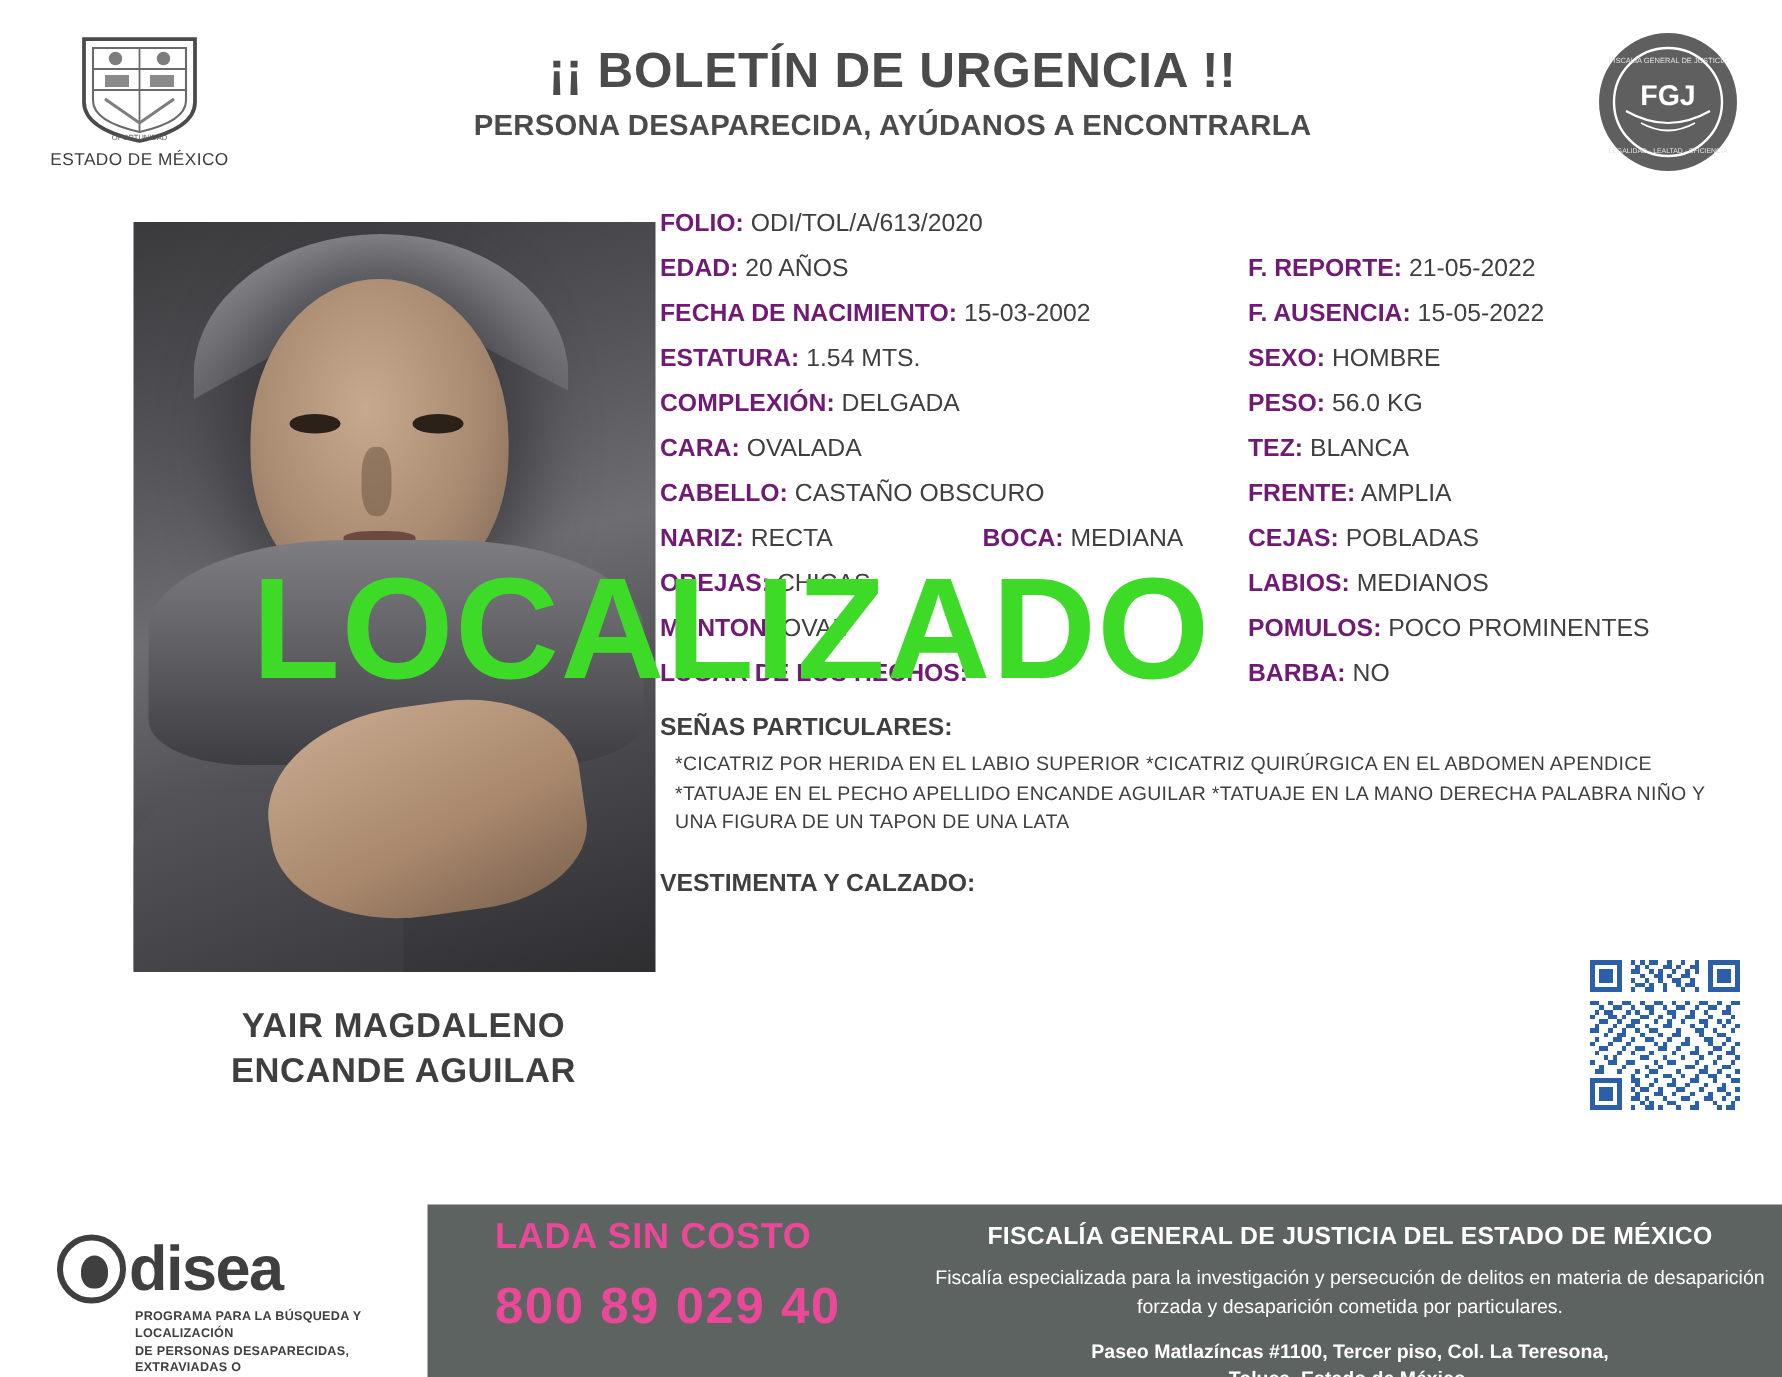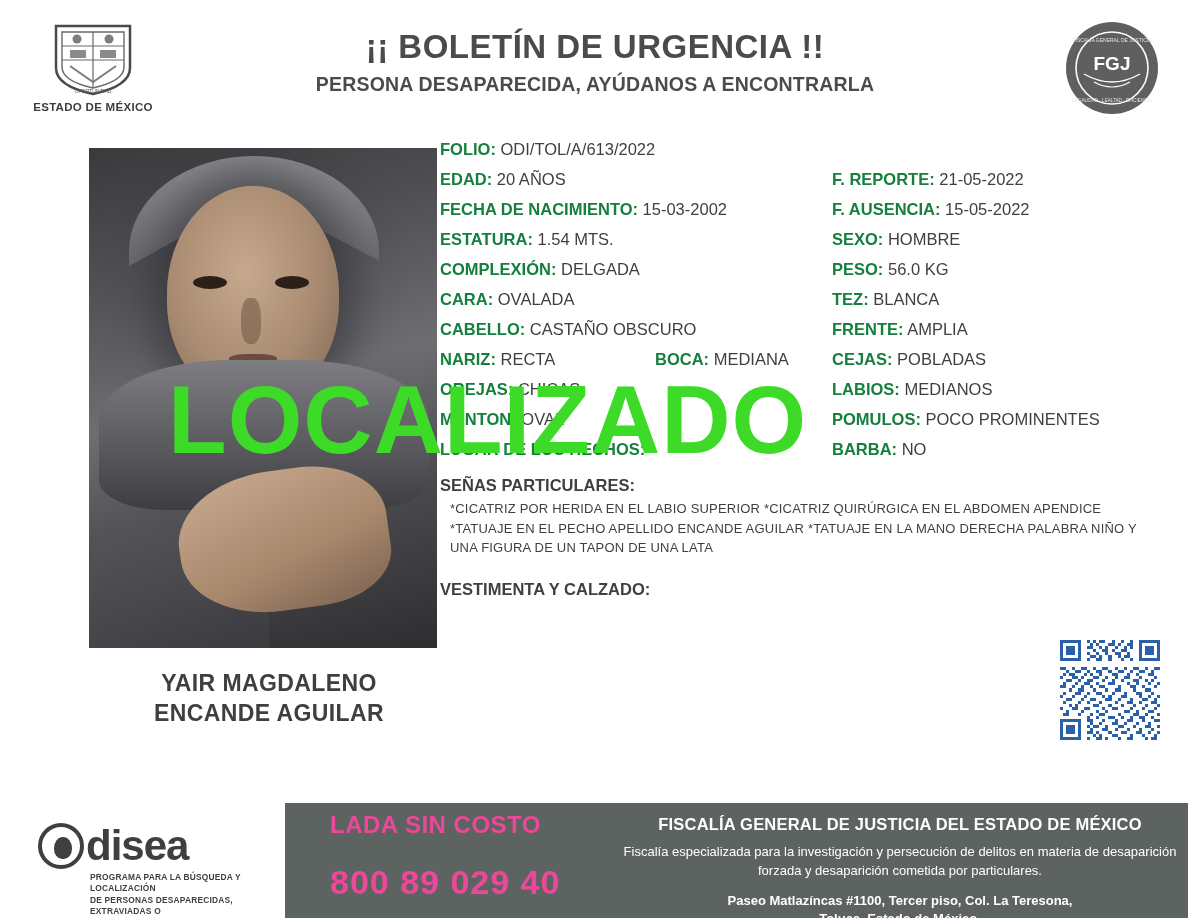--- a/index.html
+++ b/index.html
@@ -27,21 +27,21 @@
     left: 28px; top: 20px;
     width: 130px; text-align: center;
   }
   .edomex-shield {
     width: 86px; height: 78px;
     margin: 0 auto;
     display: block;
   }
   .edomex-caption {
     font-size: 11.5px;
-    font-weight: bold;
+    font-weight: normal;
     color: #3d3d3d;
     letter-spacing: .3px;
     margin-top: 3px;
   }
   .header-titles {
     position: absolute;
     left: 180px; top: 28px;
     width: 830px;
     text-align: center;
   }
@@ -152,21 +152,21 @@
   }
 
   
   .data-area {
     position: absolute;
     left: 440px; top: 140px;
     width: 718px;
   }
   .lbl {
     font-weight: bold;
-    color: #15803d;
+    color: #701a75;
   }
   .val {
     color: #3f3f3f;
   }
   .row {
     position: relative;
     height: 30px;
     font-size: 16.5px;
     white-space: nowrap;
   }
@@ -275,21 +275,21 @@
     color: #ec4899;
   }
   .lada-title {
     font-size: 24px;
     font-weight: bold;
     letter-spacing: .5px;
   }
   .lada-number {
     font-size: 34px;
     font-weight: bold;
-    margin-top: 24px;
+    margin-top: 13px;
     letter-spacing: 1px;
   }
   .fiscalia {
     position: absolute;
     left: 620px; top: 42px;
     width: 560px;
     text-align: center;
     color: #ffffff;
   }
   .fiscalia-title {
@@ -366,21 +366,21 @@
       <div>YAIR MAGDALENO</div>
       <div>ENCANDE AGUILAR</div>
     </div>
   </div>
 
   <div class="data-area">
 
     <div class="row">
       <span class="col-left">
         <span class="lbl">FOLIO:</span>
-        <span class="val">ODI/TOL/A/613/2022</span>
+        <span class="val">ODI/TOL/A/613/2020</span>
       </span>
     </div>
 
     <div class="row">
       <span class="col-left">
         <span class="lbl">EDAD:</span>
         <span class="val">20 AÑOS</span>
       </span>
       <span class="col-right">
         <span class="lbl">F. REPORTE:</span>

